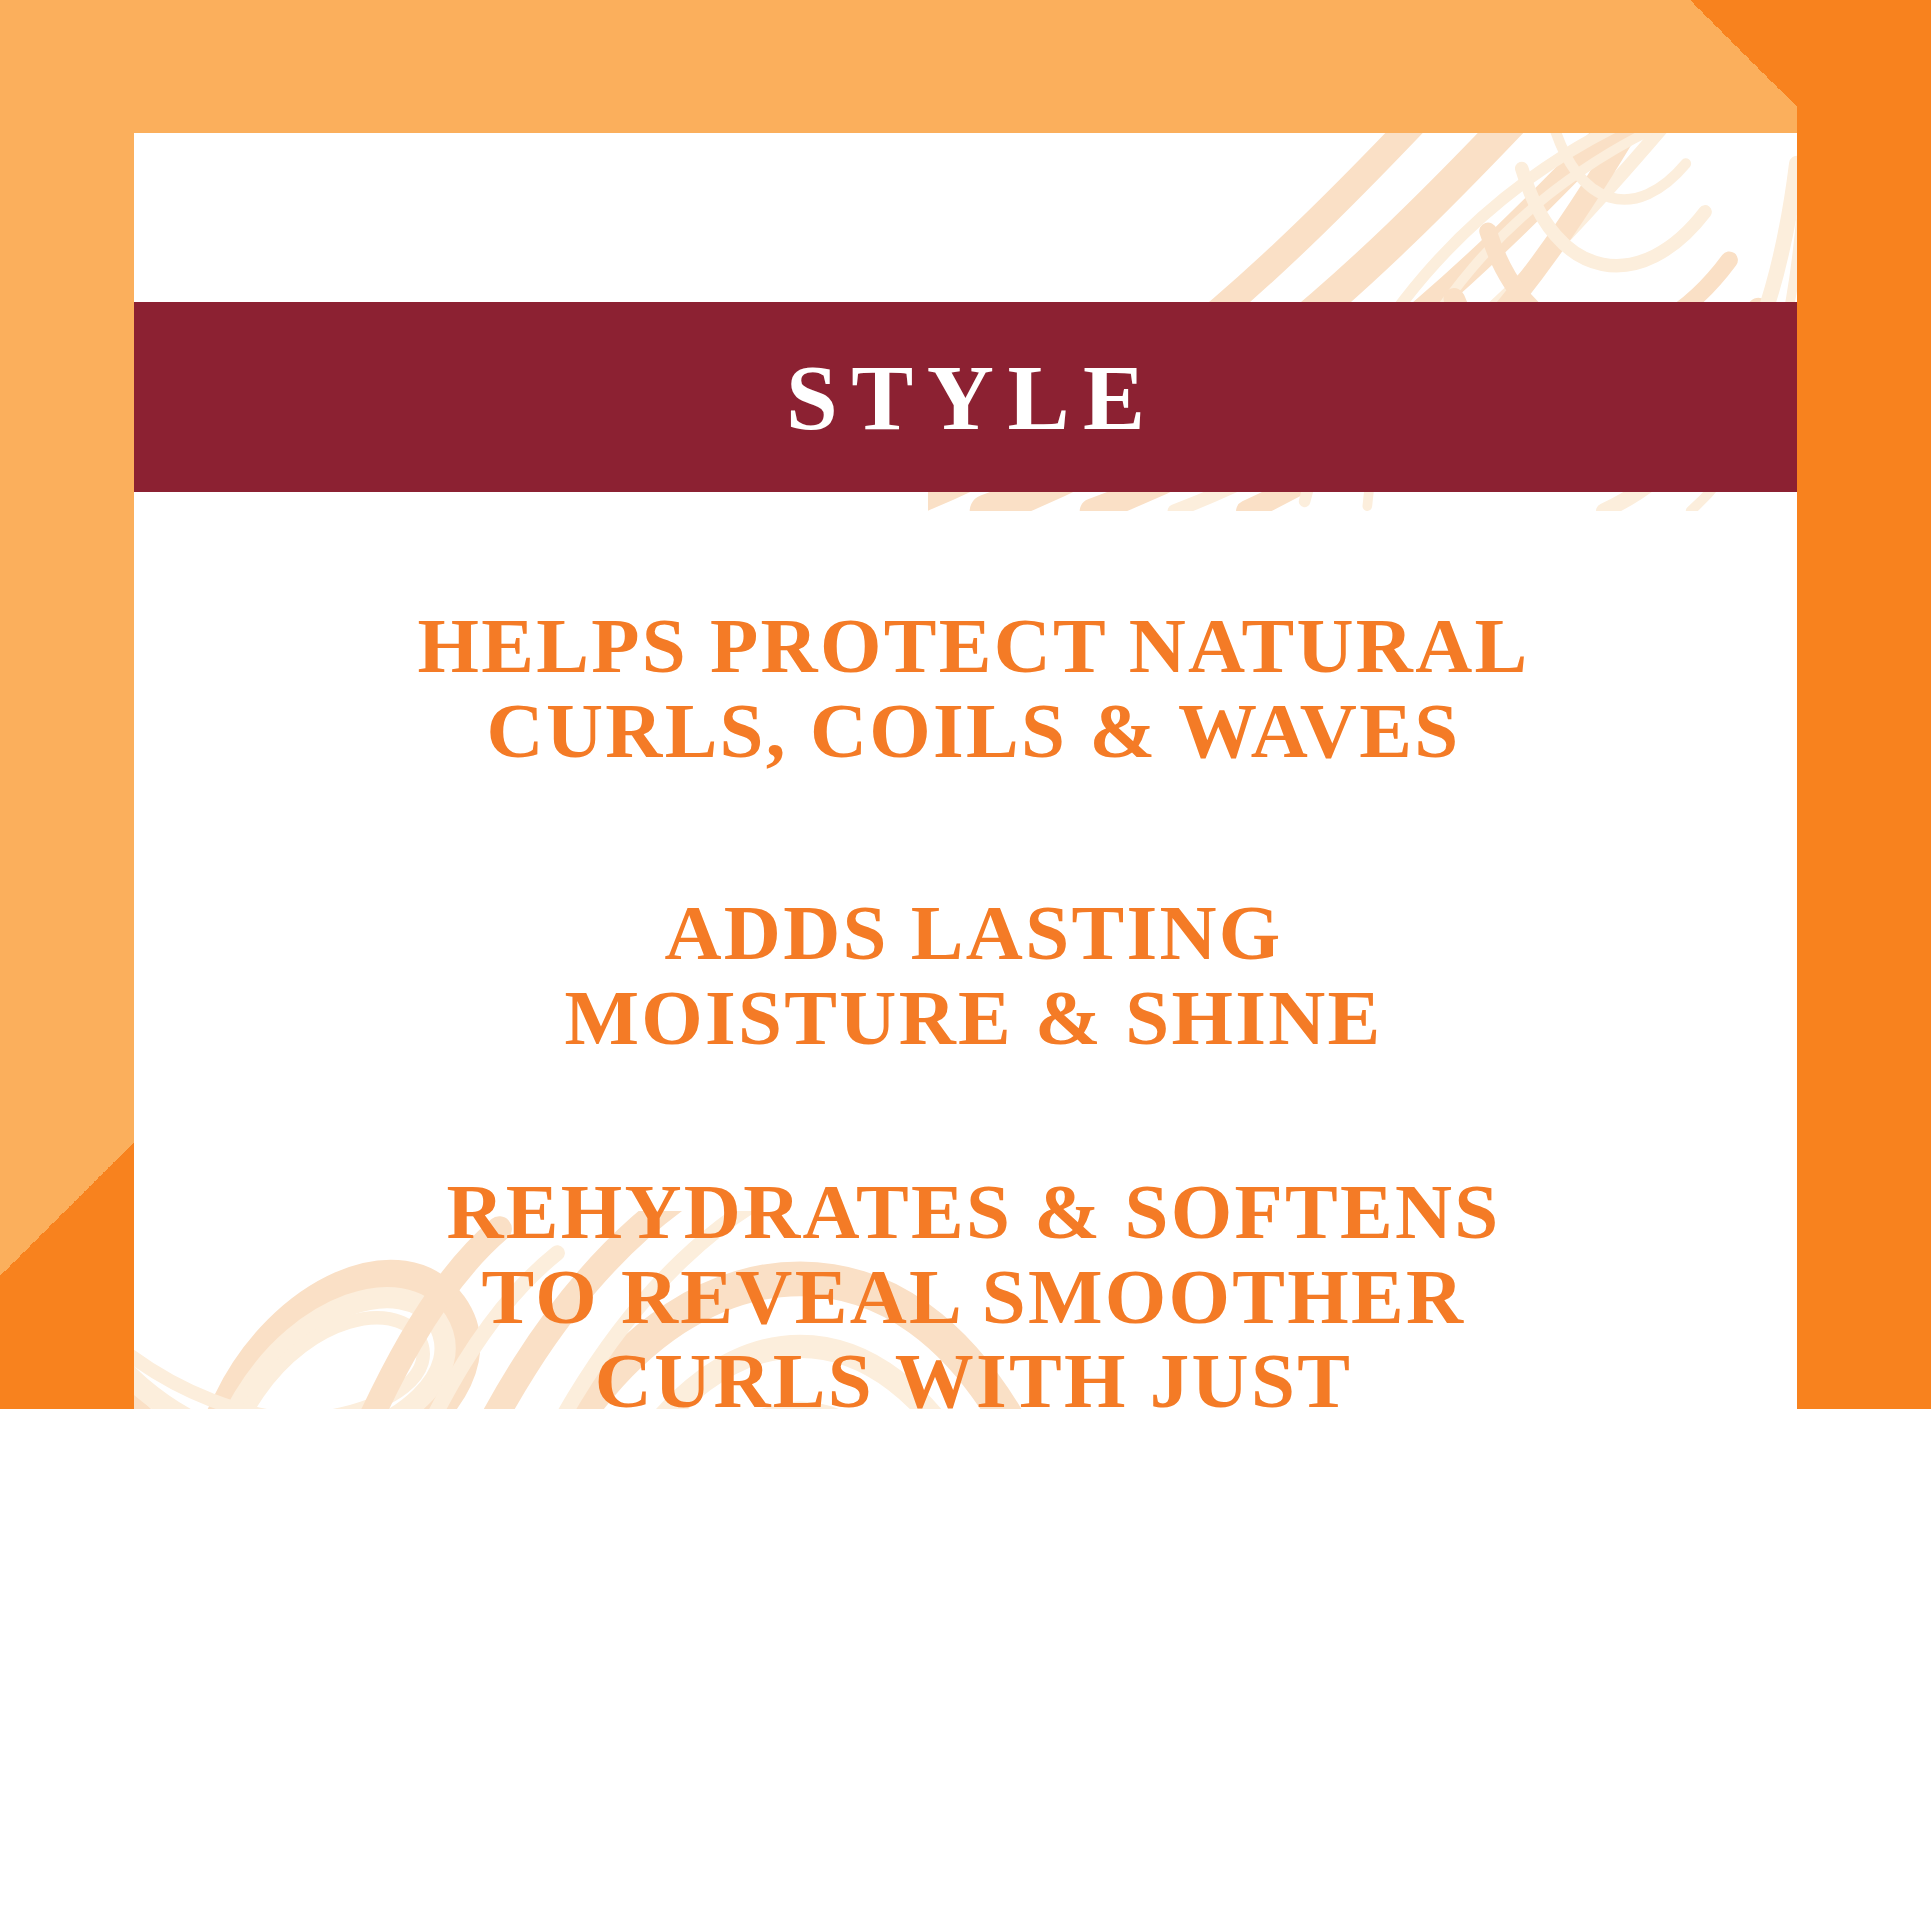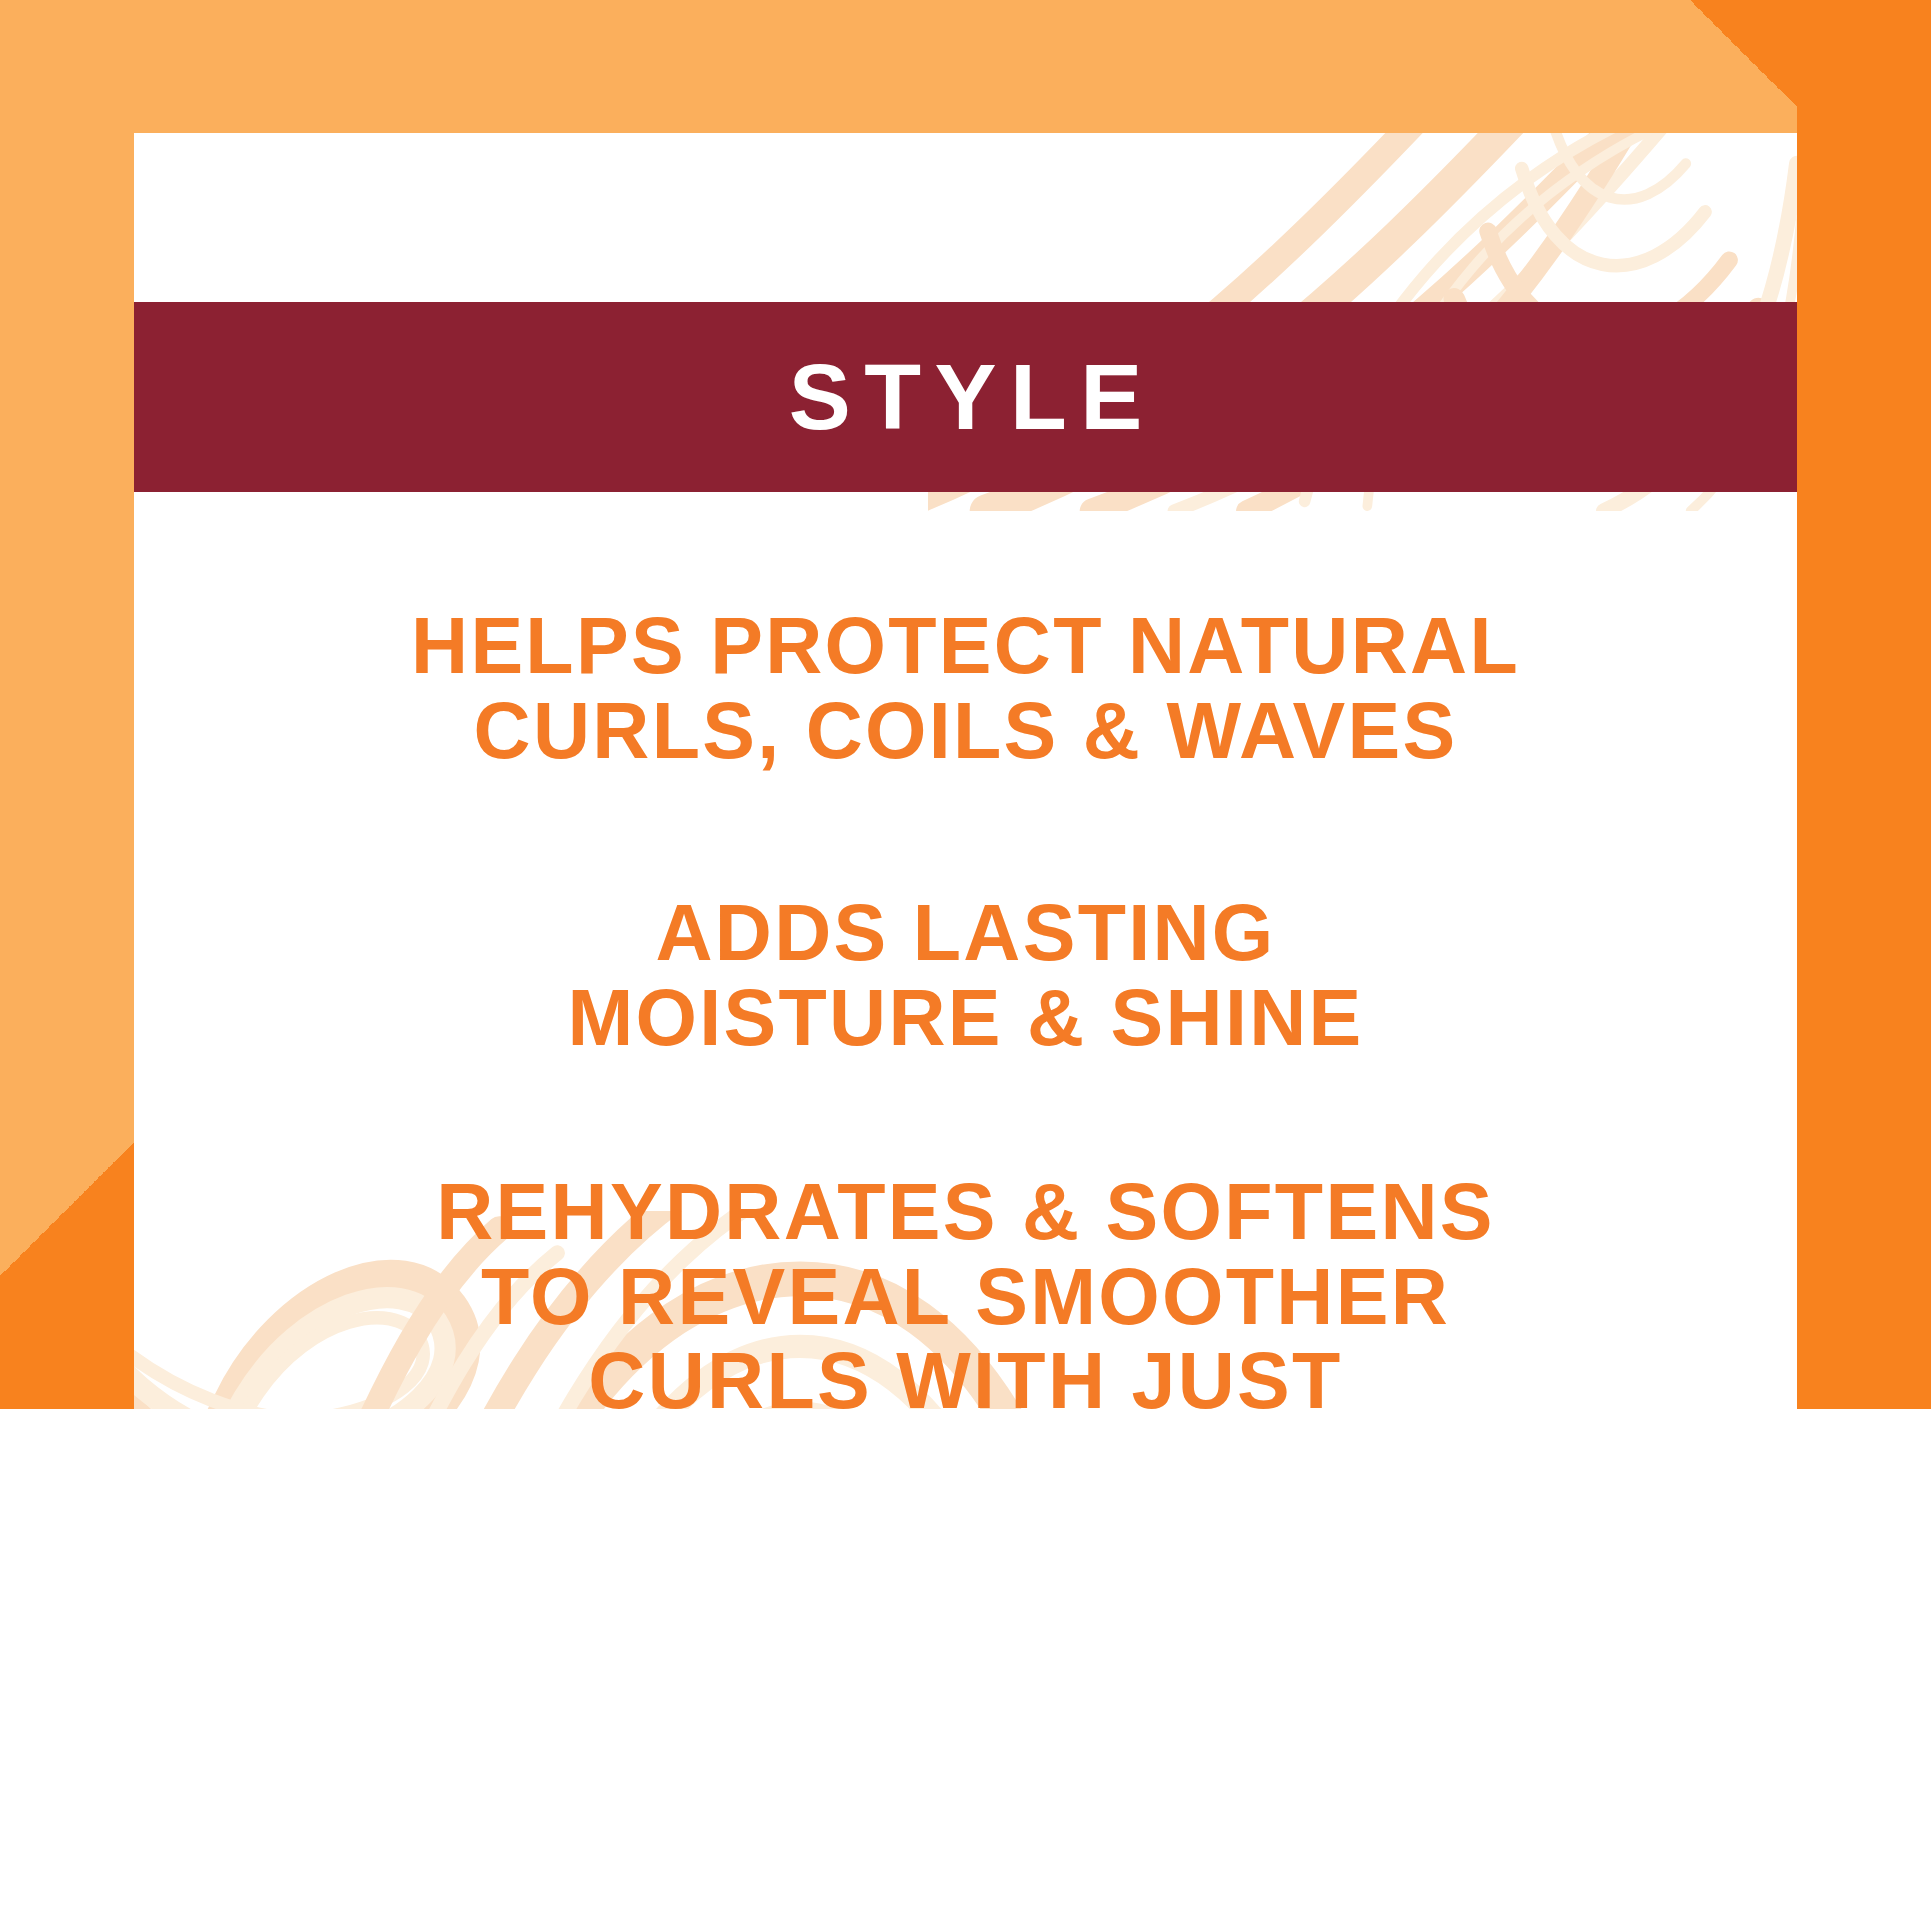--- a/index.html
+++ b/index.html
@@ -6,21 +6,21 @@
   html, body {
     margin: 0;
     padding: 0;
     background: #ffffff;
   }
   #card {
     position: relative;
     width: 1931px;
     height: 1409px;
     overflow: hidden;
-    font-family: Liberation Sans, sans-serif;
+    font-family: Liberation Serif, serif;
     background: #737373;
   }
 
   
   .frame-base {
     position: absolute;
     inset: 0;
     background: #FBAF5C;
   }
   .fold-tr-fill {
@@ -95,21 +95,21 @@
     font-size: 93px;
     font-weight: 700;
     letter-spacing: 13.5px;
     line-height: 1;
     text-indent: 13.5px;
   }
 
   
   .benefits {
     position: absolute;
-    left: 0;
+    left: 8px;
     top: 359px;
     width: 100%;
     height: 1305px;
     z-index: 4;
     display: flex;
     flex-direction: column;
     align-items: center;
   }
   .benefit {
     width: 100%;

